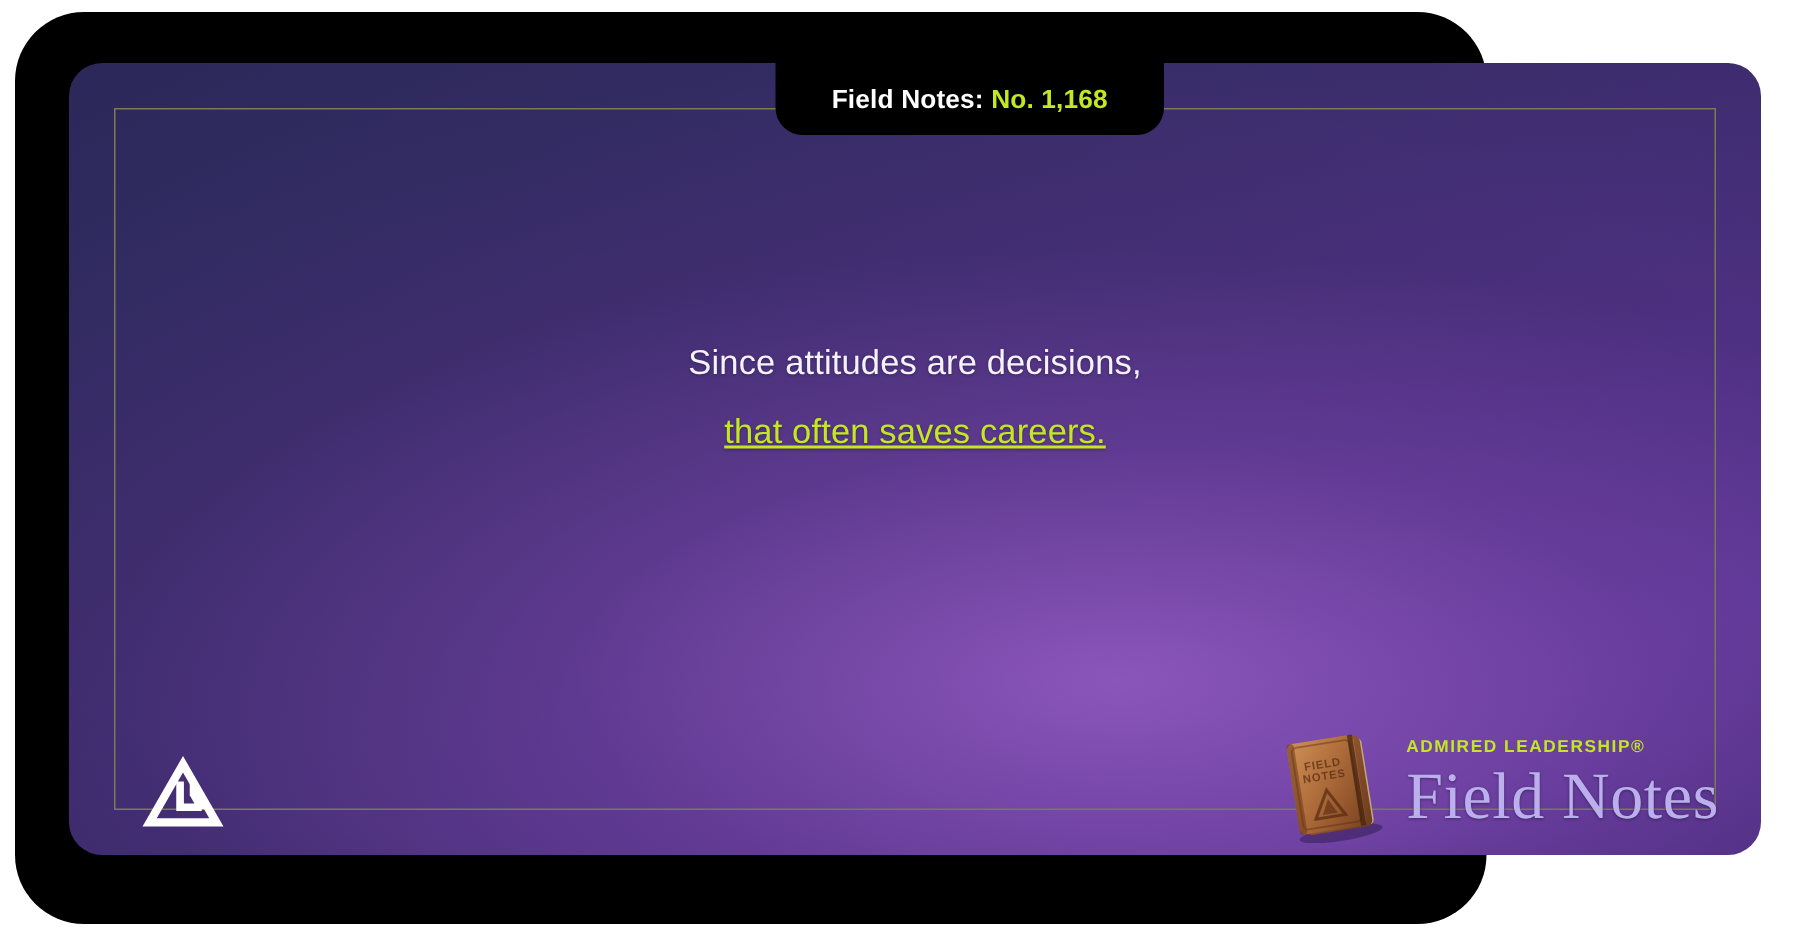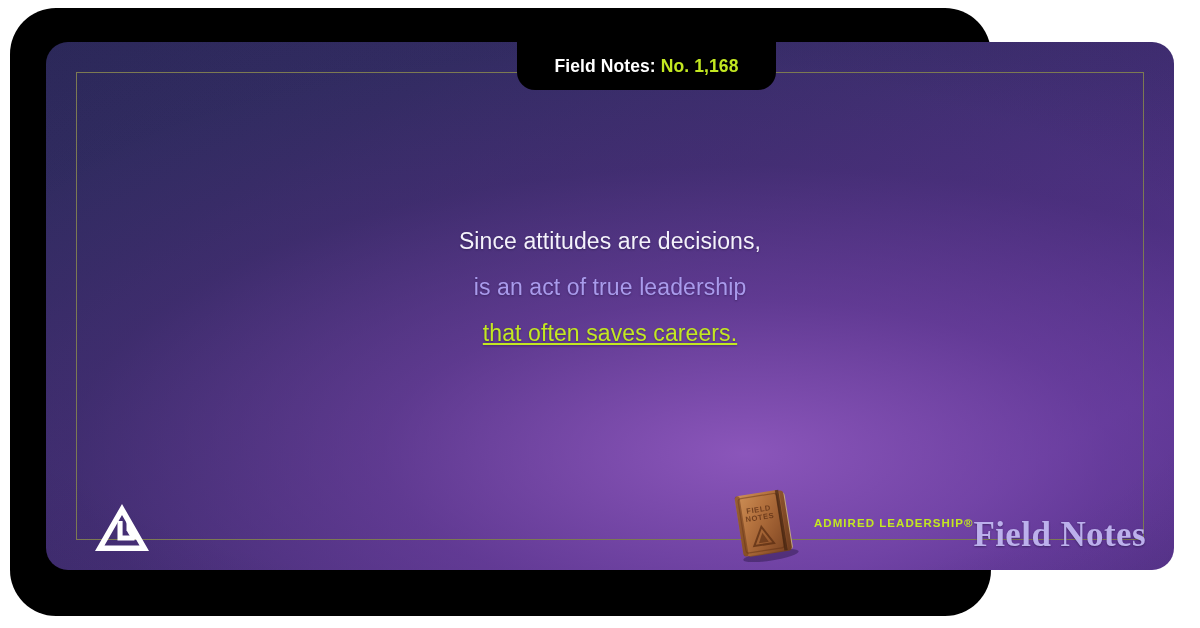--- a/index.html
+++ b/index.html
@@ -155,39 +155,39 @@
   }
   .notebook {
     width: 84px;
     height: 76px;
     margin-right: 6px;
     margin-bottom: -4px;
     flex: 0 0 auto;
   }
   .lockup-text {
     display: flex;
-    flex-direction: row;
+    flex-direction: column;
     align-items: flex-start;
     justify-content: flex-start;
     padding-bottom: 6px;
   }
   .brand-kicker {
     font-size: 11.5px;
     font-weight: 700;
     letter-spacing: 1.05px;
     color: #c3e821;
     line-height: 1;
     margin-bottom: 4px;
     white-space: nowrap;
   }
   .brand-word {
     font-family: "Liberation Serif", "DejaVu Serif", serif;
-    font-size: 35px;
+    font-size: 44px;
     line-height: 0.98;
-    font-weight: 700;
+    font-weight: 400;
     color: #bcb0ec;
     letter-spacing: 0.4px;
     white-space: nowrap;
     text-shadow: 0 1px 2px rgba(20, 10, 44, 0.45);
   }
 </style>
 </head>
 <body>
 
 <div class="stage">
@@ -198,21 +198,20 @@
       <div class="card-vignette"></div>
 
       <div class="inner-rule"></div>
 
       <div class="tab">
         <span class="tab-text"><span>Field Notes:</span><span>&nbsp;</span><span class="num">No. 1,168</span></span>
       </div>
 
       <div class="quote">
         <span class="quote-line ql-white">Since attitudes are decisions,</span>
-        <span class="quote-line ql-lilac">is an act of true leadership</span>
         <span class="quote-line ql-lime">that often saves careers.</span>
       </div>
 
       <div class="mark">
         <svg viewBox="0 0 58 52" width="58" height="52" aria-hidden="true">
 
           <path d="M29 2 L56 49 L2 49 Z
                    M29 13 L46.5 43.5 L11.5 43.5 Z" fill="#ffffff" fill-rule="evenodd"></path>
 
           <path d="M33.5 19 L44 37.5 L38.8 37.5 L33.5 28.2 Z" fill="#ffffff"></path>

